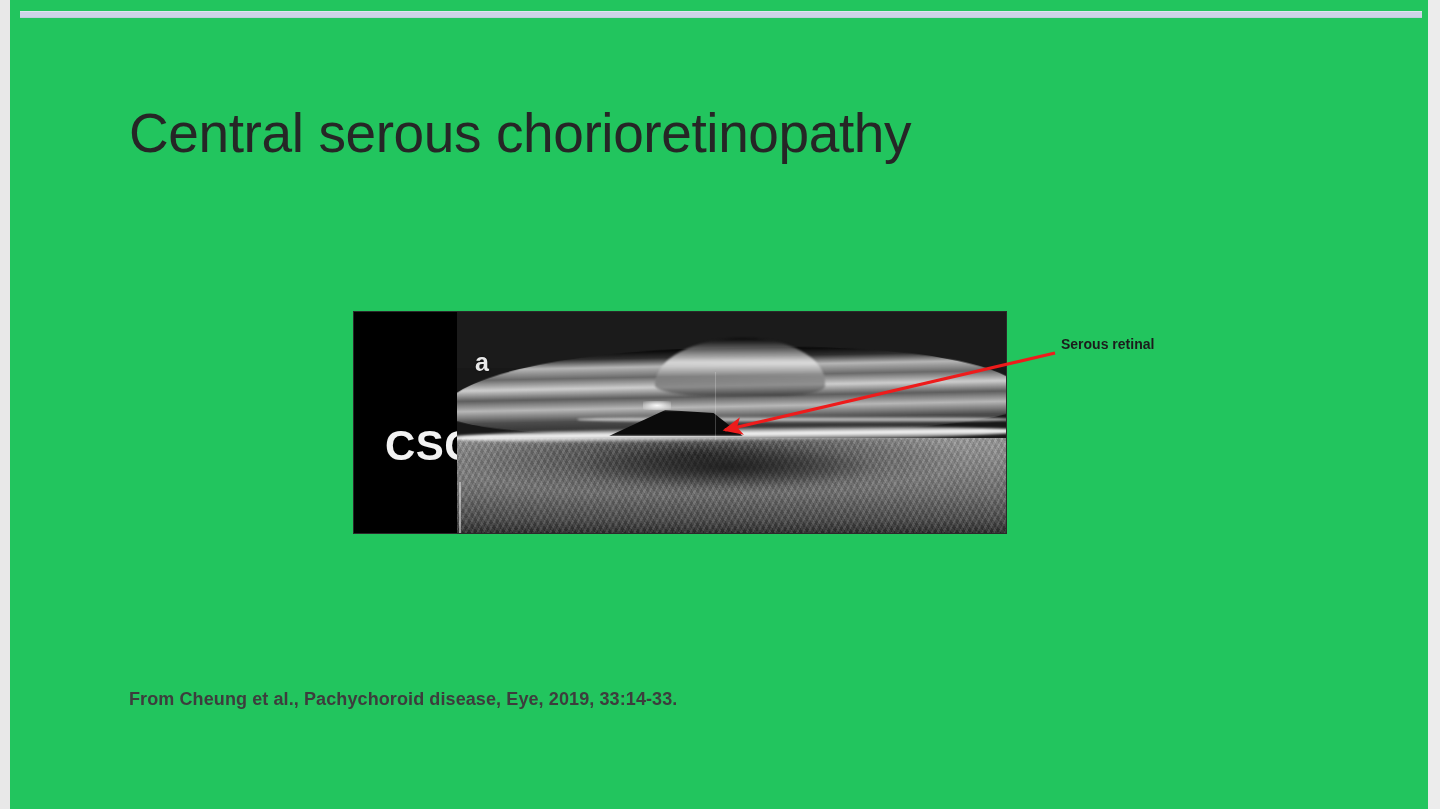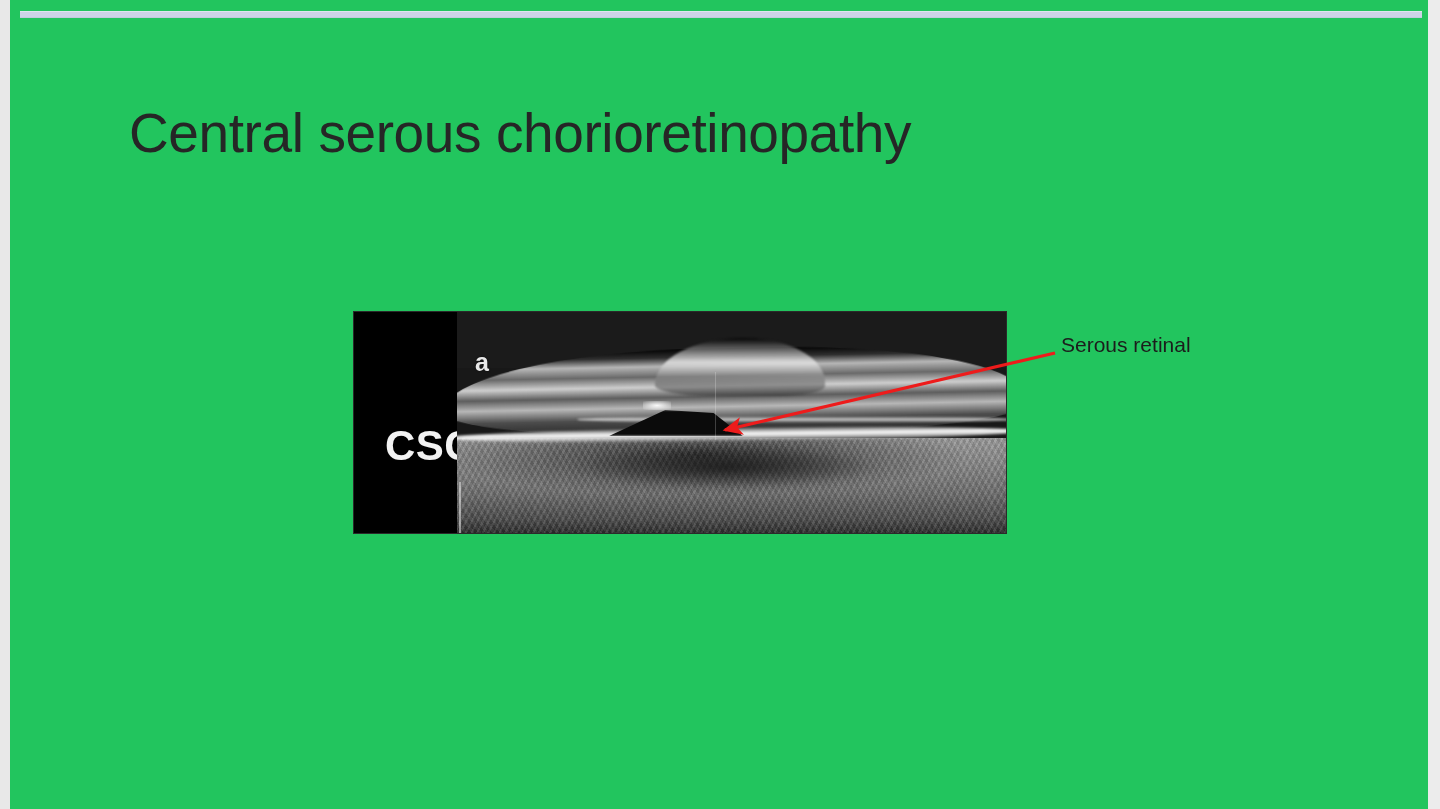--- a/index.html
+++ b/index.html
@@ -273,23 +273,23 @@
     width: 360px;
     height: 100px;
     pointer-events: none;
   }
 
   .annotation-label {
     position: absolute;
     left: 1051px;
     top: 331px;
     width: 230px;
-    font-size: 21px;
+    font-size: 14px;
     line-height: 27px;
-    font-weight: 400;
+    font-weight: 700;
     color: #1c1c1c;
   }
   .annotation-label .l2 { display: block; }
 
   .slide-caption {
     position: absolute;
     left: 119px;
     top: 689px;
     font-size: 18px;
     font-weight: 600;
@@ -339,15 +339,16 @@
           <path d="M6.4,3.2 L0,0.3 L1.6,3.2 L0,6.1 Z" fill="#ee1b1b"></path>
         </marker>
       </defs>
       <line x1="345" y1="13" x2="15" y2="90" stroke="#ee1b1b" stroke-width="3.1" marker-end="url(#arrowhead)"></line>
     </svg>
 
     <div class="annotation-label">
       <span>Serous retinal</span>
     </div>
 
+    <div class="slide-caption">From Cheung et al., Pachychoroid disease, Eye, 2019, 33:14-33.</div>
 
   </div>
 </div>
 
 </body></html>

